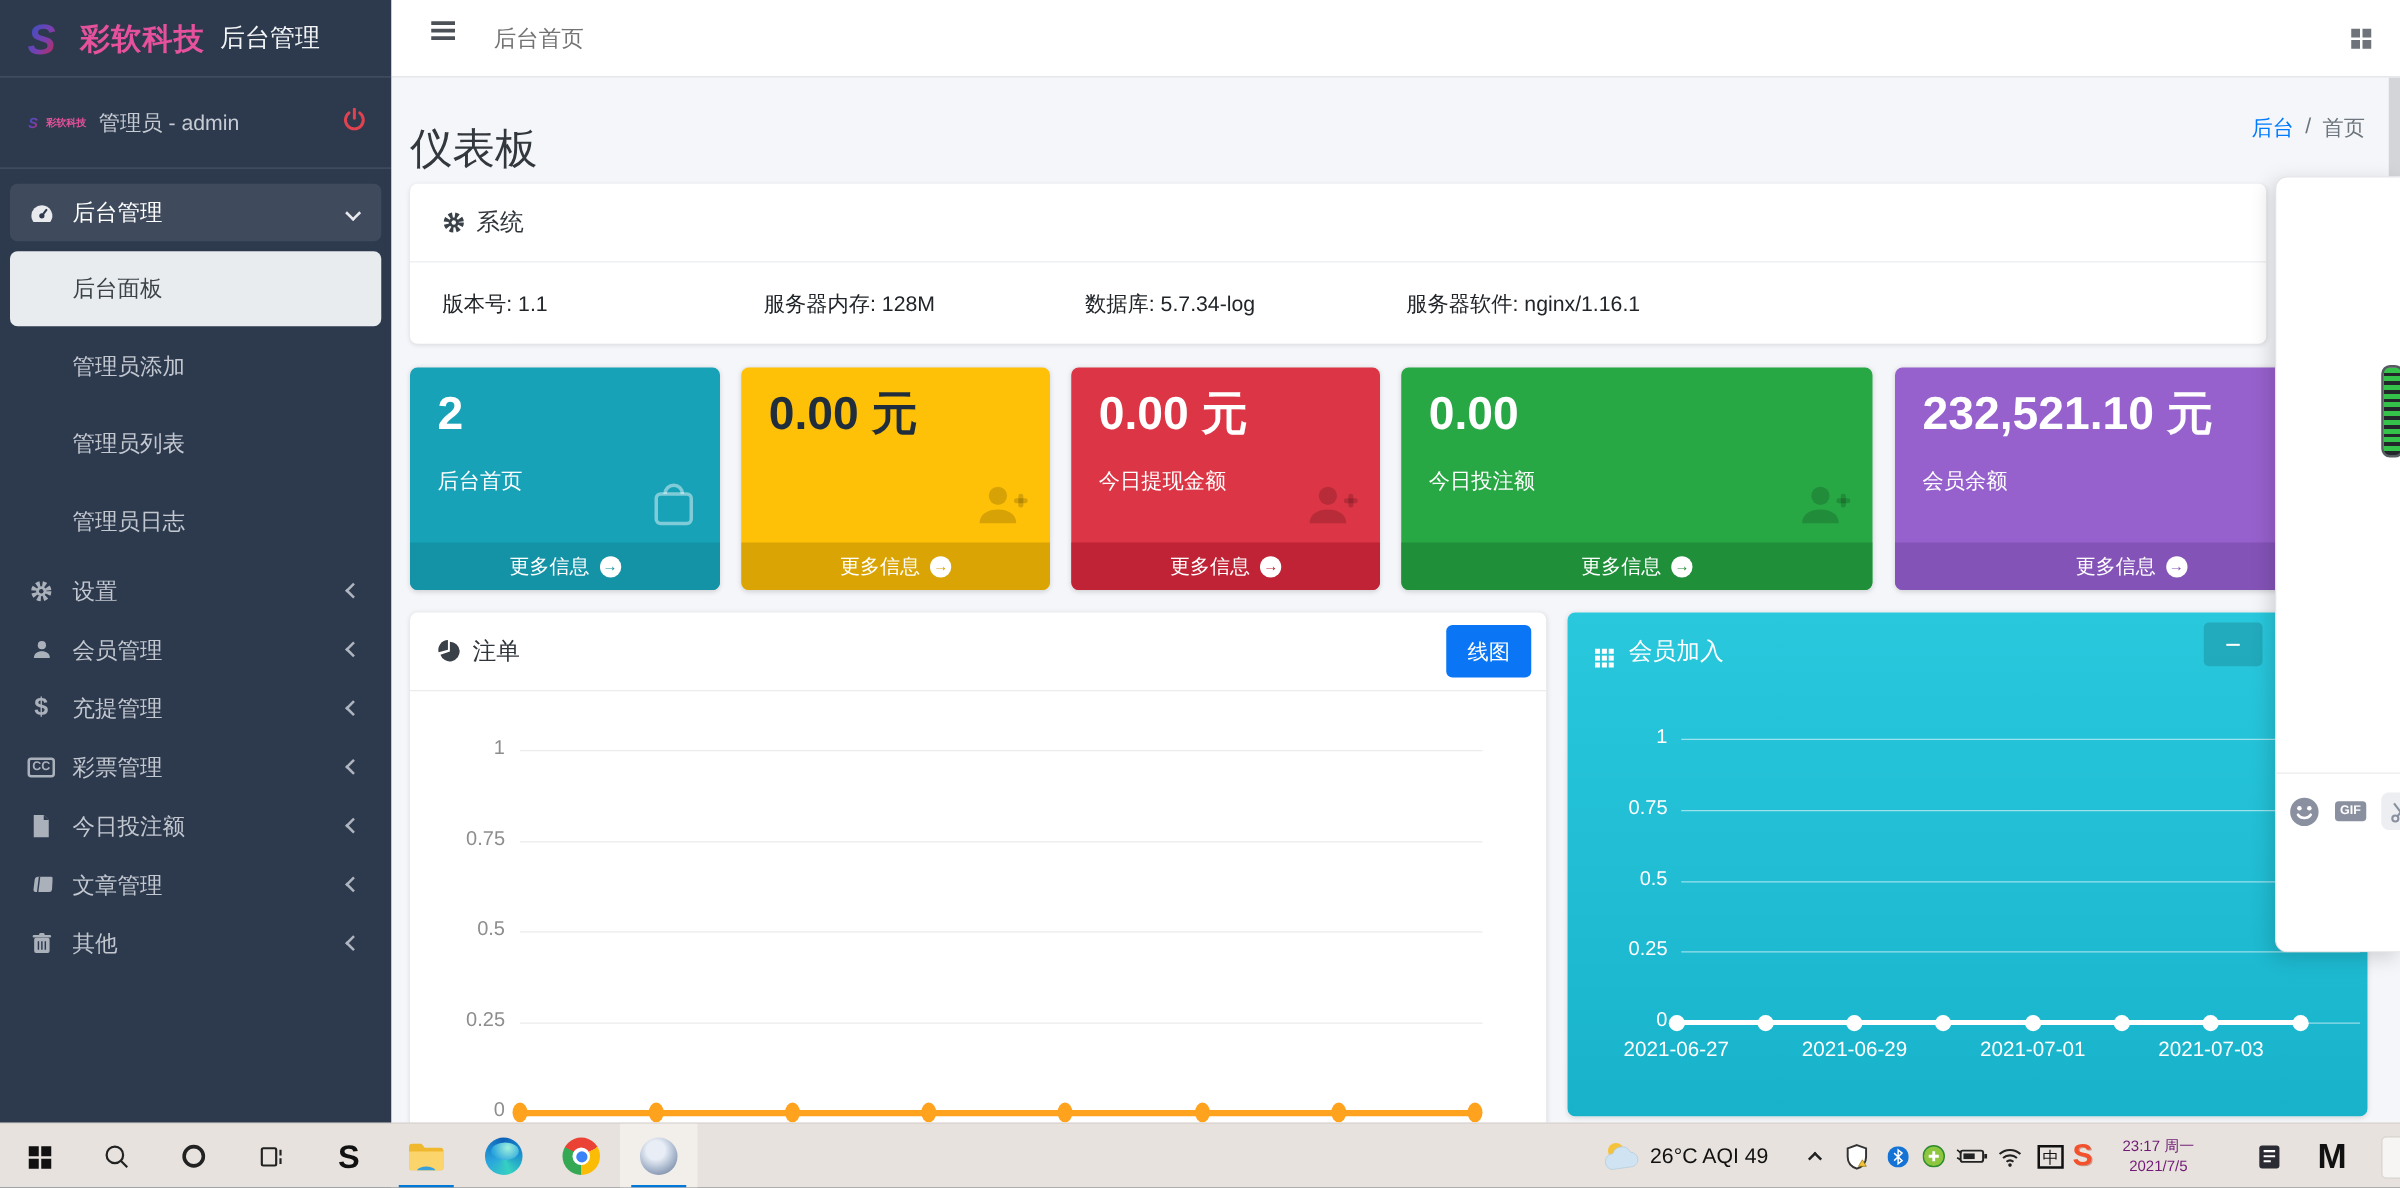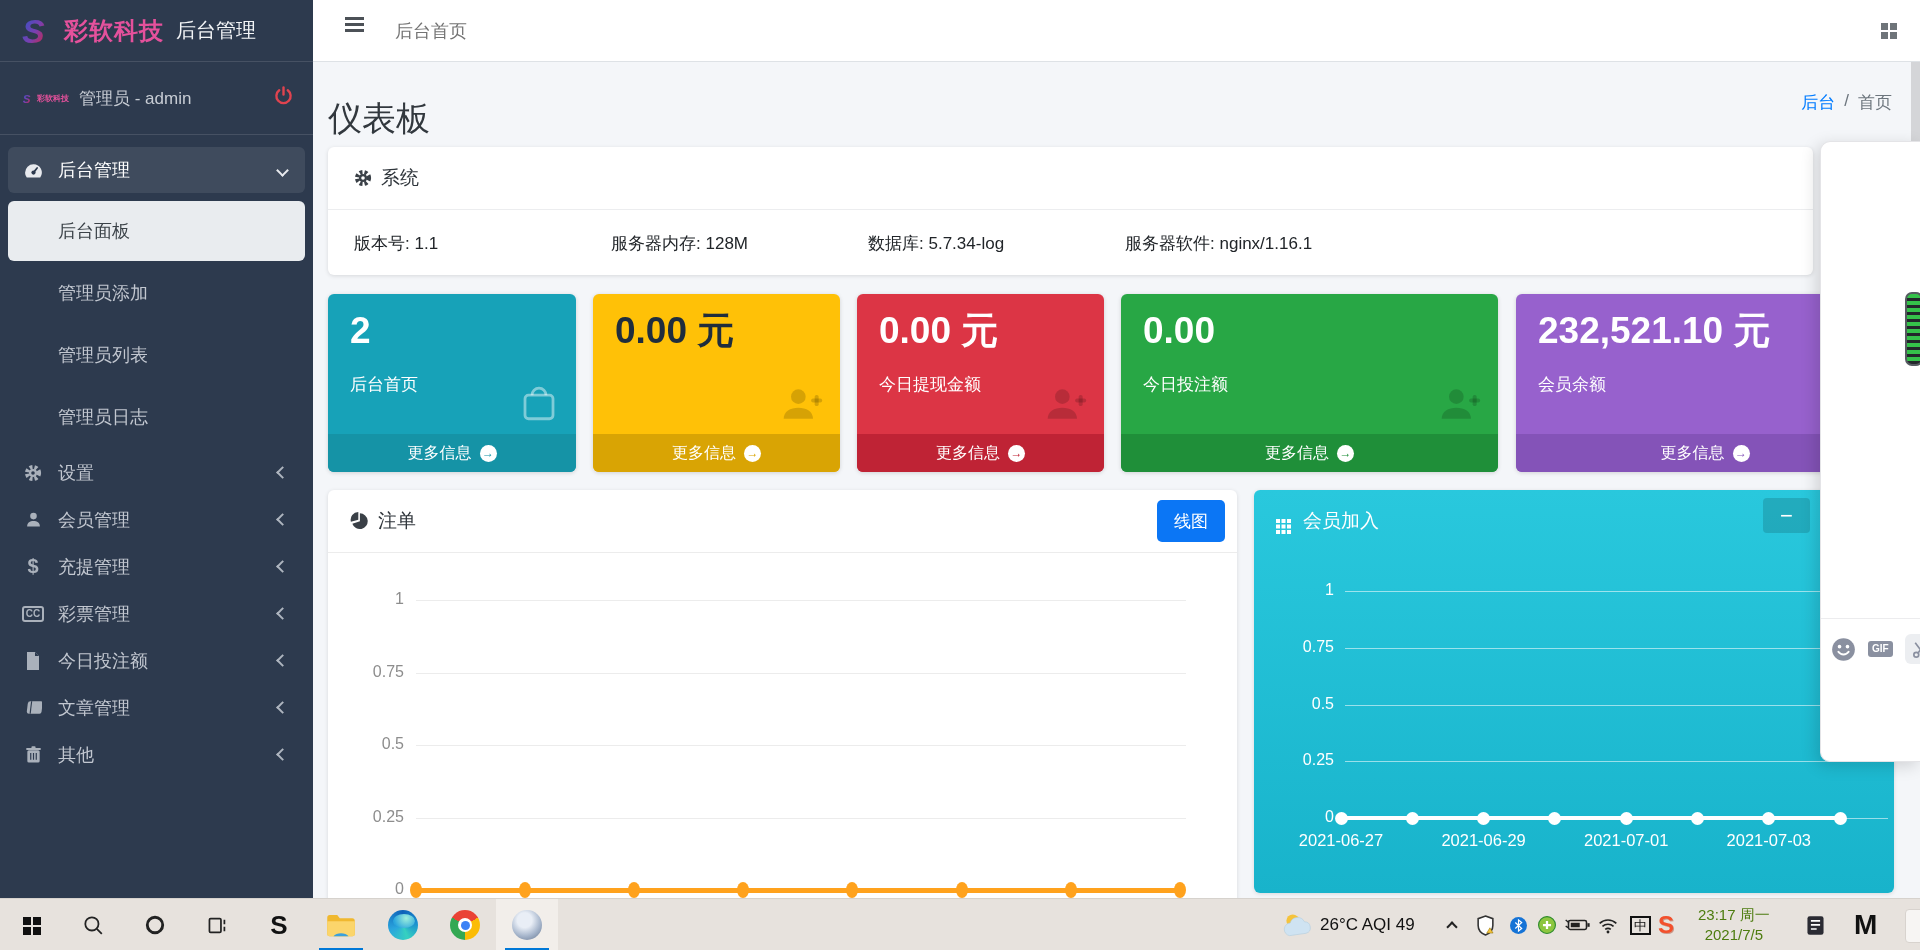--- a/index.html
+++ b/index.html
@@ -92,21 +92,21 @@
   .edge-swoosh{position:absolute;left:5px;top:4px;width:22px;height:14px;border-radius:50%;background:radial-gradient(circle at 60% 30%,#9ff0dc,#2aa5dd 75%);}
   .chrome-icon{width:30px;height:30px;border-radius:50%;background:conic-gradient(from -60deg,#ea4335 0 120deg,#fbbc05 120deg 240deg,#34a853 240deg 360deg);position:relative;}
   .chrome-white{position:absolute;inset:8px;background:#fff;border-radius:50%;}
   .chrome-blue{position:absolute;inset:2.5px;background:#3b82f6;border-radius:50%;}
   .avatar-icon{width:30px;height:30px;border-radius:50%;background:radial-gradient(circle at 42% 34%,#e9eef6 0 28%,#a7b6cc 60%,#5d6f8a);}
   .tb-right-item{position:absolute;top:0;height:52px;display:flex;align-items:center;cursor:pointer;}
   .weather-text{font-size:17px;color:#111;margin-left:6px;white-space:nowrap;}
   .chev-up{border:solid #222;border-width:0 2px 2px 0;padding:3px;transform:rotate(-135deg);margin-top:4px;}
   .ime{border:2px solid #111;color:#111;font-size:13px;line-height:15px;padding:0 2px;}
   .sogou{color:#f3502c;font-weight:900;font-size:24px;text-shadow:1px 1px 0 rgba(160,40,10,.4);}
-  .clock{font-size:15px;color:#4d7c0f;text-align:center;line-height:1.35;white-space:nowrap;}
+  .clock{font-size:12px;color:#701a75;text-align:center;line-height:1.35;white-space:nowrap;}
   .notif{position:relative;}
   .mlogo{font-weight:900;font-size:28px;color:#111;letter-spacing:-1px;}
   .tb-sliver{position:absolute;left:1905px;top:10px;width:18px;height:32px;background:#f7f5f3;border-radius:4px;border:1px solid #d8d3ce;}
 </style>
 </head>
 <body>
 
 <div id="app">
 
   <aside class="sidebar">

